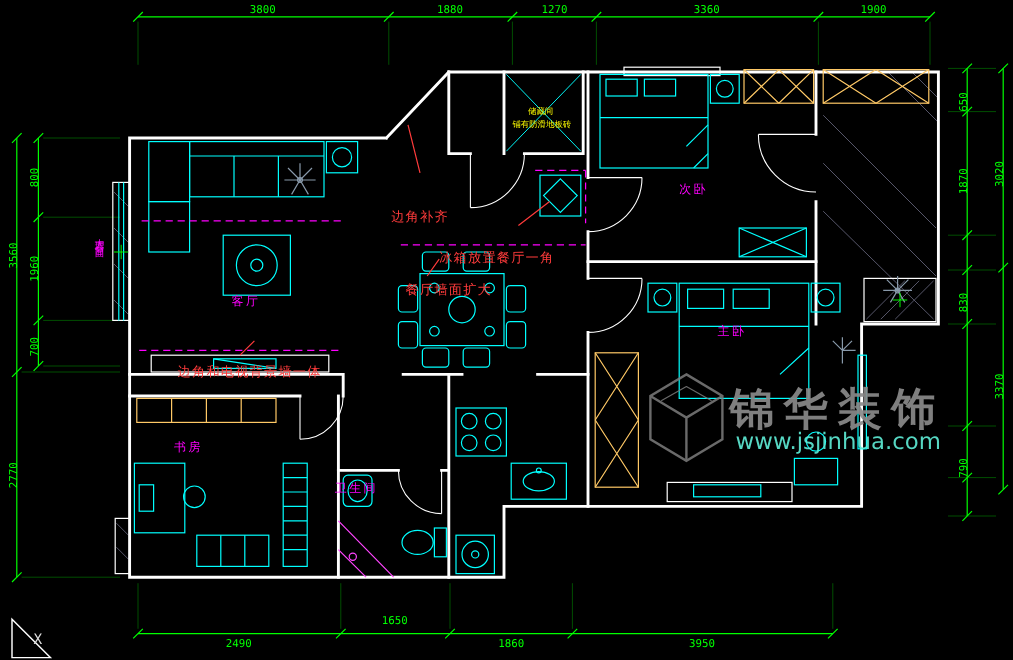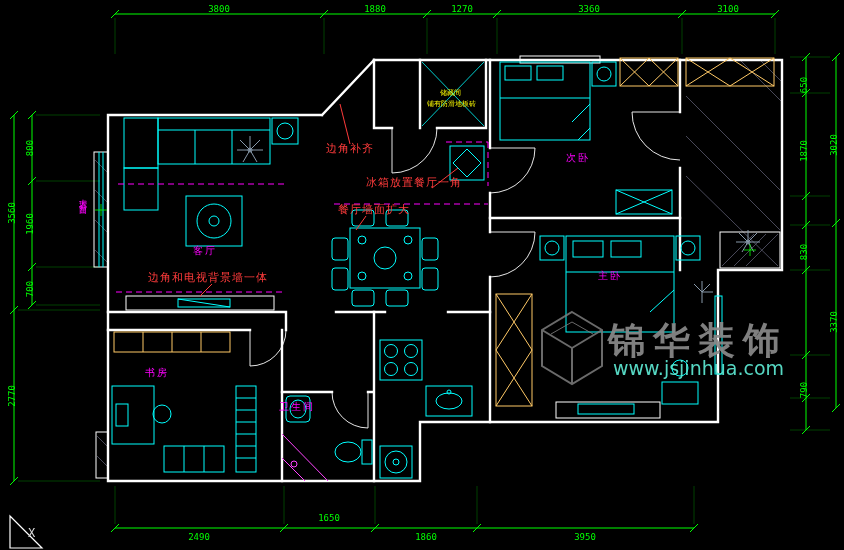--- a/index.html
+++ b/index.html
@@ -4,21 +4,21 @@
 <style>
   html,body{margin:0;padding:0;background:#000;}
   .stage{position:relative;width:844px;height:550px;background:#000;overflow:hidden;
          font-family:"DejaVu Sans",sans-serif;text-decoration:underline;}
   .stage svg{position:absolute;left:0;top:0;}
   .lbl{position:absolute;white-space:nowrap;}
   .dim{color:#00ff00;font:9px "DejaVu Sans Mono",monospace;}
   .hdim{transform:translate(-50%,-50%);}
   .vdim{transform:translate(-50%,-50%) rotate(-90deg);}
   .room{color:#ff00ff;font:10px "DejaVu Sans",sans-serif;letter-spacing:2px;transform:translate(-50%,-50%);text-align:center;}
-  .note{color:#ff3b3b;font:11px "DejaVu Sans",sans-serif;letter-spacing:1px;}
+  .note{color:#ff3b3b;font:11px "DejaVu Sans",sans-serif;letter-spacing:1px;margin-top:32px;}
   .ynote{color:#ffff00;font:7px "DejaVu Sans",sans-serif;}
   .vnote{position:absolute;writing-mode:vertical-rl;text-orientation:upright;
          color:#ff00ff;font:8px "DejaVu Sans",sans-serif;letter-spacing:2px;white-space:nowrap;}
   .wm-brand{color:#8a8a8a;font-weight:bold;font-size:37px;letter-spacing:8px;opacity:.92;}
   .wm-url{color:#5eead4;font-size:19px;opacity:.92;}
   .ucs{color:#dcdcdc;font:12px "DejaVu Sans Mono",monospace;}
 </style>
 </head>
 <body>
 
@@ -226,21 +226,21 @@
     <path d="M572,312 L602,330 L602,366 L572,384 L542,366 L542,330 Z"></path>
     <path d="M572,348 L542,330 M572,348 L602,330 M572,348 L572,384"></path>
     <path d="M572,322 L593,334 M572,322 L551,334" stroke-width="1"></path>
   </g>
 </svg>
 
   <span class="lbl dim hdim" style="left:219px;top:9px">3800</span>
   <span class="lbl dim hdim" style="left:375px;top:9px">1880</span>
   <span class="lbl dim hdim" style="left:462px;top:9px">1270</span>
   <span class="lbl dim hdim" style="left:589px;top:9px">3360</span>
-  <span class="lbl dim hdim" style="left:728px;top:9px">3100</span>
+  <span class="lbl dim hdim" style="left:728px;top:9px">1900</span>
 
   <span class="lbl dim hdim" style="left:199px;top:537px">2490</span>
   <span class="lbl dim hdim" style="left:329px;top:518px">1650</span>
   <span class="lbl dim hdim" style="left:426px;top:537px">1860</span>
   <span class="lbl dim hdim" style="left:585px;top:537px">3950</span>
 
   <span class="lbl dim vdim" style="left:30px;top:148px">800</span>
   <span class="lbl dim vdim" style="left:30px;top:224px">1960</span>
   <span class="lbl dim vdim" style="left:30px;top:289px">700</span>
   <span class="lbl dim vdim" style="left:12px;top:213px">3560</span>

